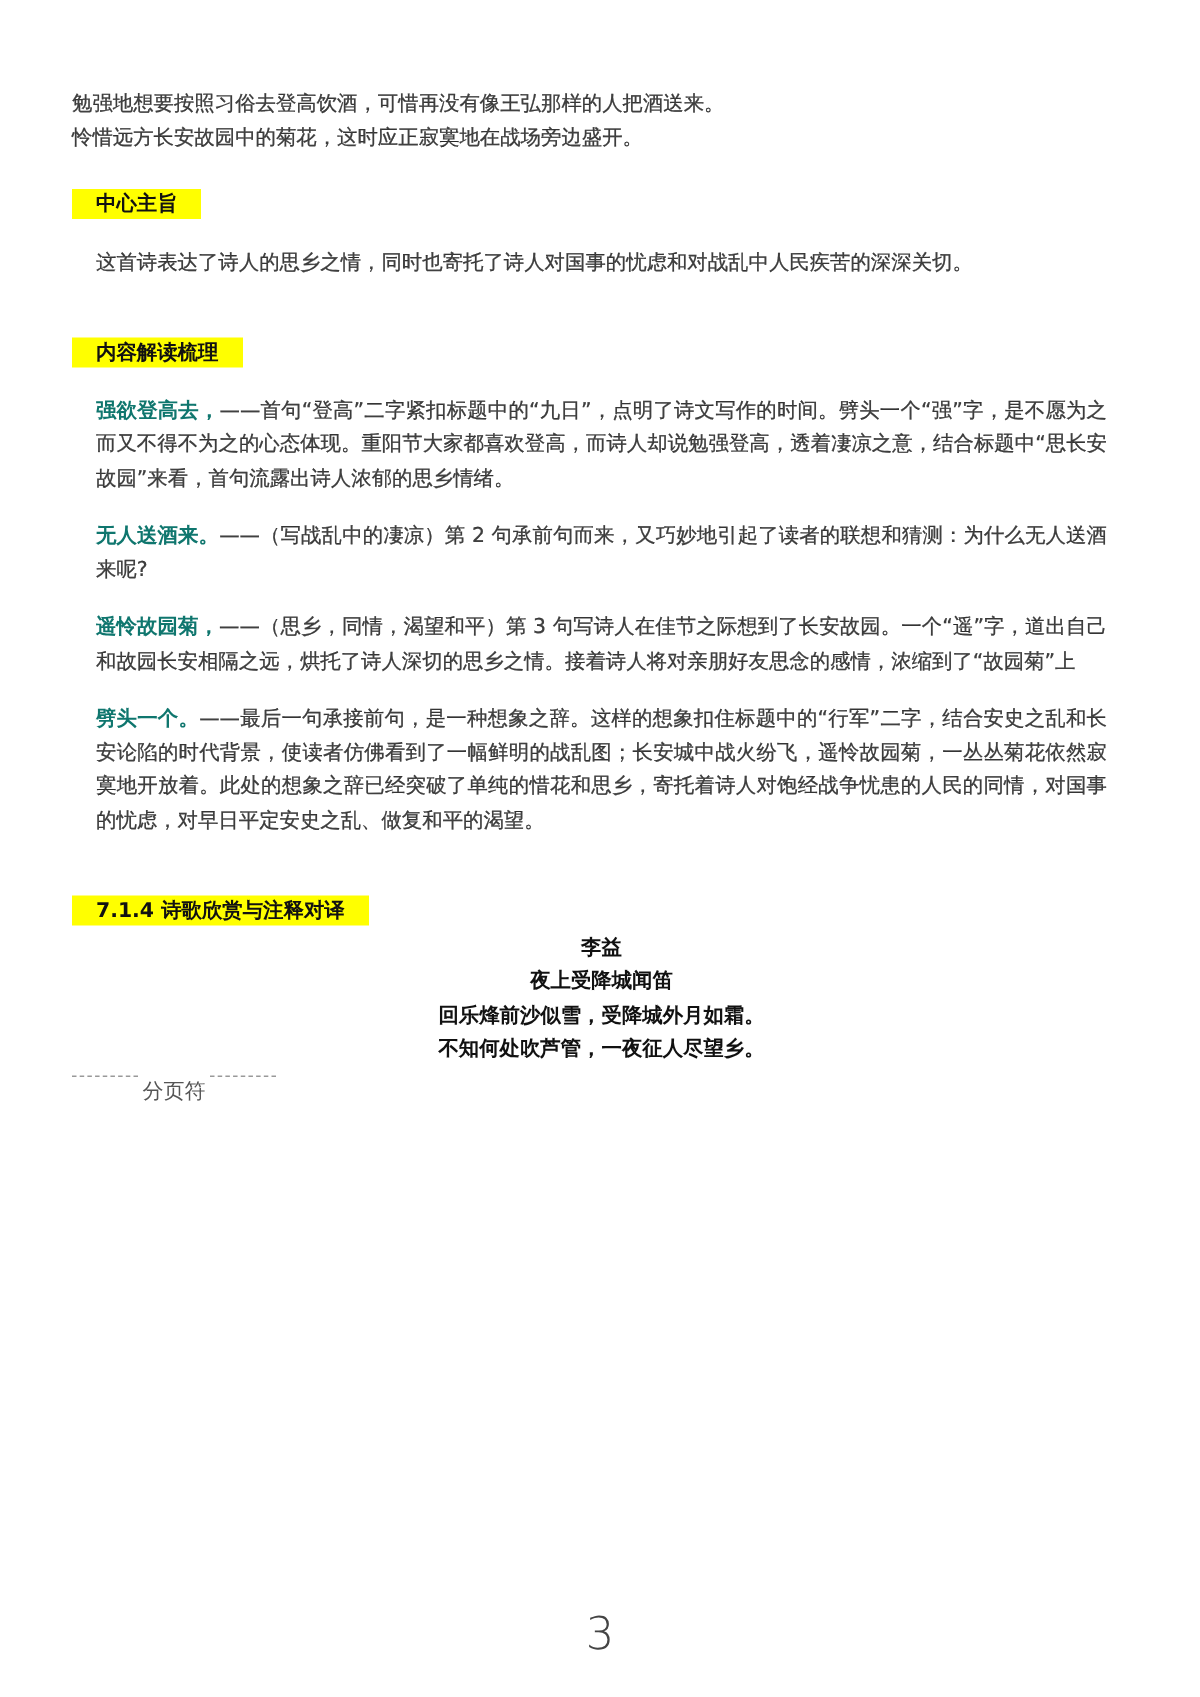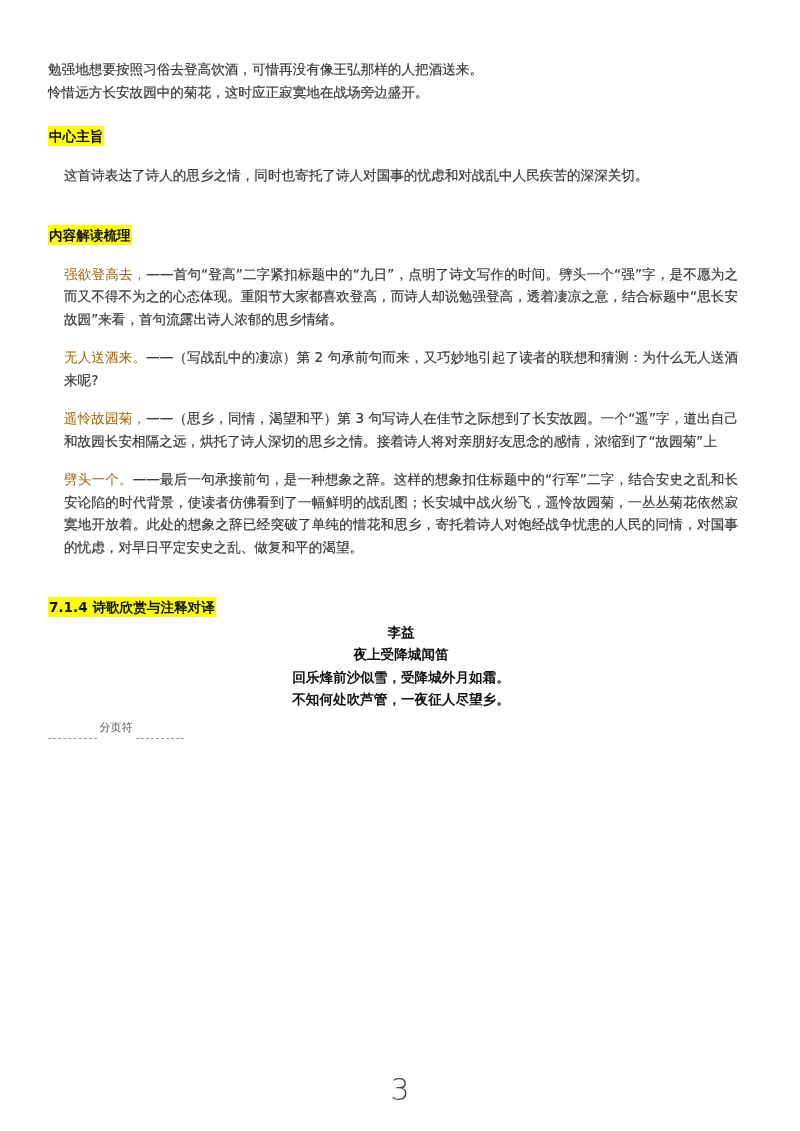--- a/index.html
+++ b/index.html
@@ -27,52 +27,52 @@
       margin: 0;
       white-space: normal;
       word-break: break-all;
     }
     .para {
       margin: 16px;
       text-align: justify;
       word-break: break-all;
     }
     .lead {
-      font-weight: normal;
-      color: #a16207;
+      font-weight: bold;
+      color: #0f766e;
     }
     .body-strong {
       font-weight: 500;
       color: #404040;
       -webkit-text-stroke: 0.15px #111;
     }
     .spacer {
       height: 22px;
     }
     .heading {
       display: inline-block;
       background: #ffff00;
       font-weight: bold;
       color: #111;
-      padding: 0 1px;
+      padding: 0 16px;
       line-height: 20px;
     }
     .poem {
       text-align: center;
       font-weight: bold;
       color: #111;
       line-height: 22.5px;
       margin-top: 2px;
     }
     .pagebreak {
       margin-top: 6px;
       display: flex;
-      align-items: flex-end;
+      align-items: flex-start;
       width: 136px;
-      font-size: 11px;
+      font-size: 14px;
       color: #555;
     }
     .pagebreak .dash {
       flex: 1;
       border-top: 1px dashed #999;
       height: 0;
     }
     .pagebreak .label {
       padding: 0 3px;
     }

